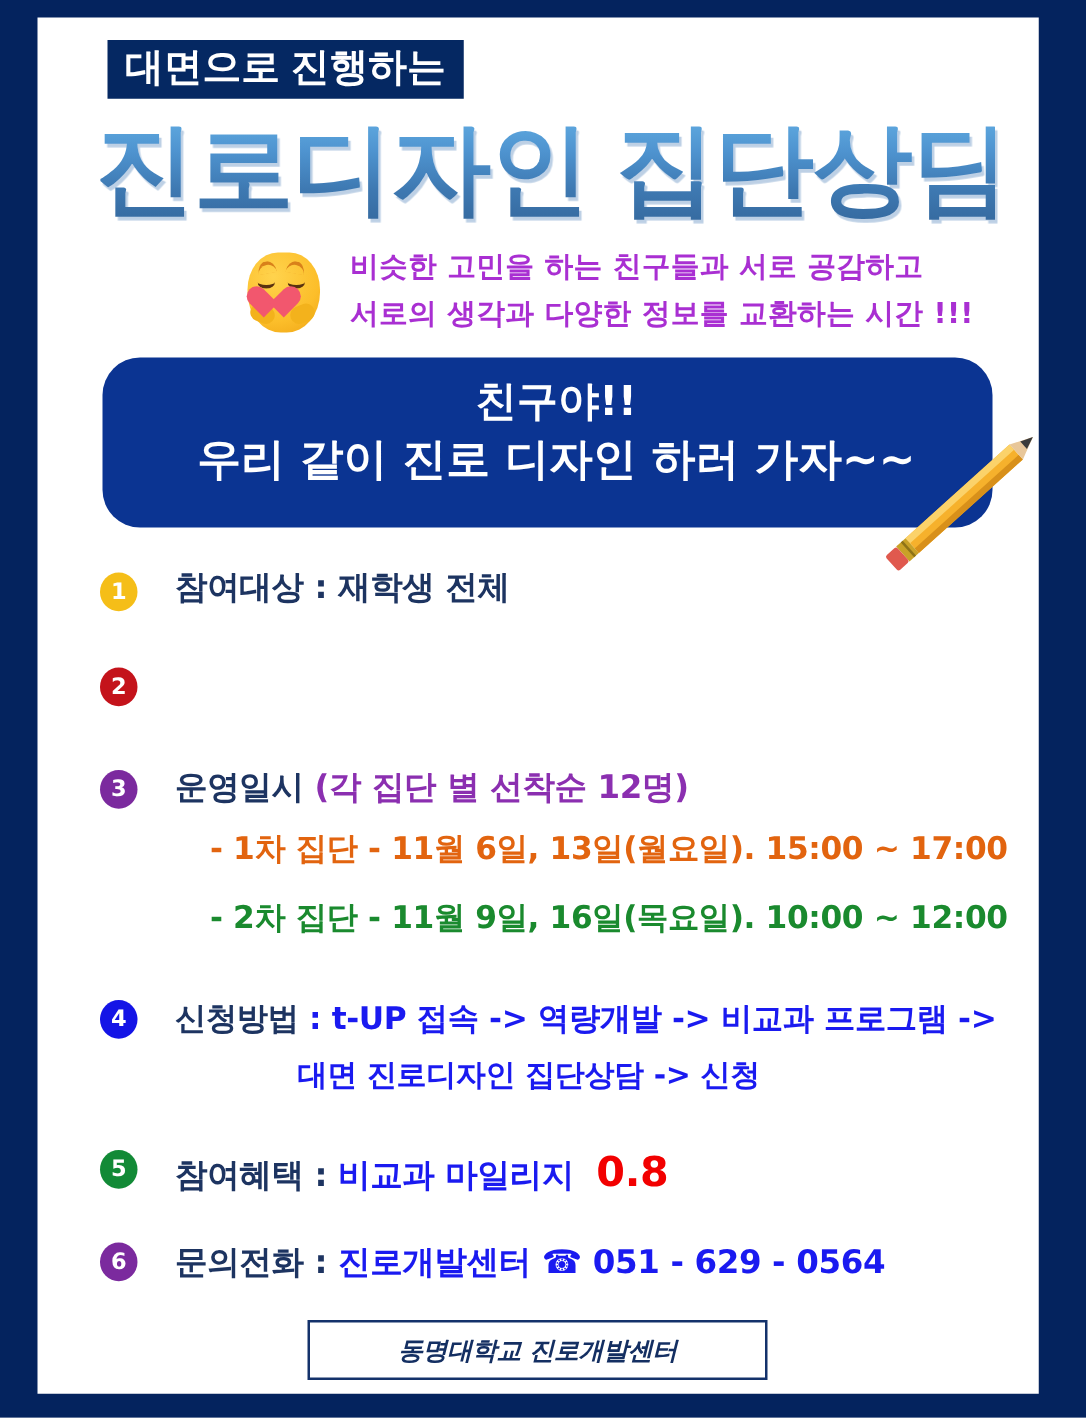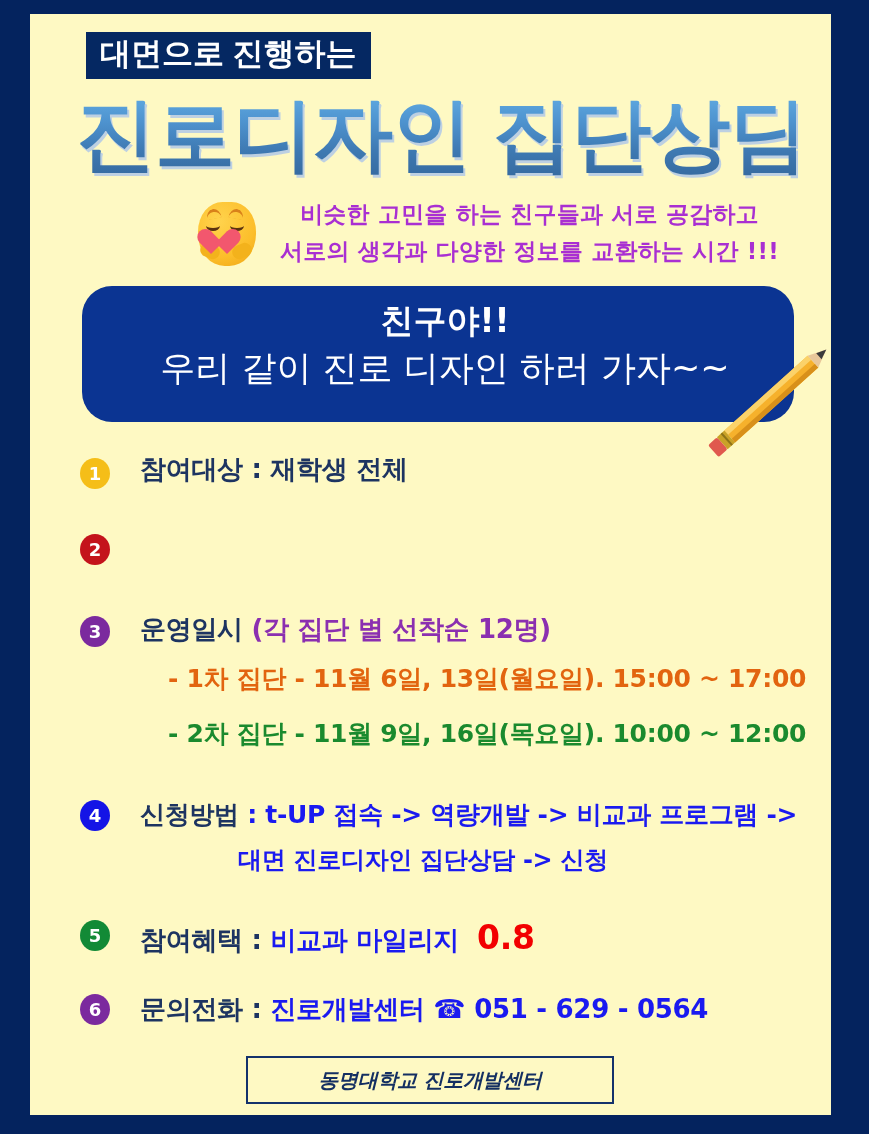--- a/index.html
+++ b/index.html
@@ -14,21 +14,21 @@
     position:relative;
     width:869px;height:1134px;
     background:#04235E;
     box-sizing:border-box;
   }
   
   .sheet{
     position:absolute;
     left:30px;top:14px;
     width:801px;height:1101px;
-    background:#fef9c3;
+    background:#ffffff;
     box-sizing:border-box;
     overflow:hidden;
   }
 
   
   .kicker{
     position:absolute;
     left:56px;top:18px;
     background:#052862;
     color:#FFFFFF;
@@ -108,42 +108,41 @@
 
   .purpleLines{
     margin-left:22px;
     color:#A92FD2;
     font-size:23px;
     font-weight:bold;
     line-height:1.62;
     letter-spacing:.2px;
     white-space:nowrap;
     font-family:"DejaVu Sans",sans-serif;
-    text-align:center;
   }
 
   
   .callout{
     position:absolute;
     left:52px;top:272px;
     width:712px;height:136px;
     background:#0B3492;
     border-radius:30px;
     color:#FFFFFF;
     text-align:center;
     box-sizing:border-box;
     padding-top:14px;
     padding-left:14px;
   }
   .callout .l1{
     font-size:33px;font-weight:bold;line-height:1.26;
     font-family:"DejaVu Sans",sans-serif;
   }
   .callout .l2{
-    font-size:35px;font-weight:normal;line-height:1.3;margin-top:4px;
+    font-size:35px;font-weight:bold;line-height:1.3;margin-top:4px;
     font-family:"DejaVu Sans",sans-serif;
     white-space:nowrap;
   }
 
   
   .pencil{
     position:absolute;
     left:656px;top:318px;
     width:150px;height:150px;
     pointer-events:none;

